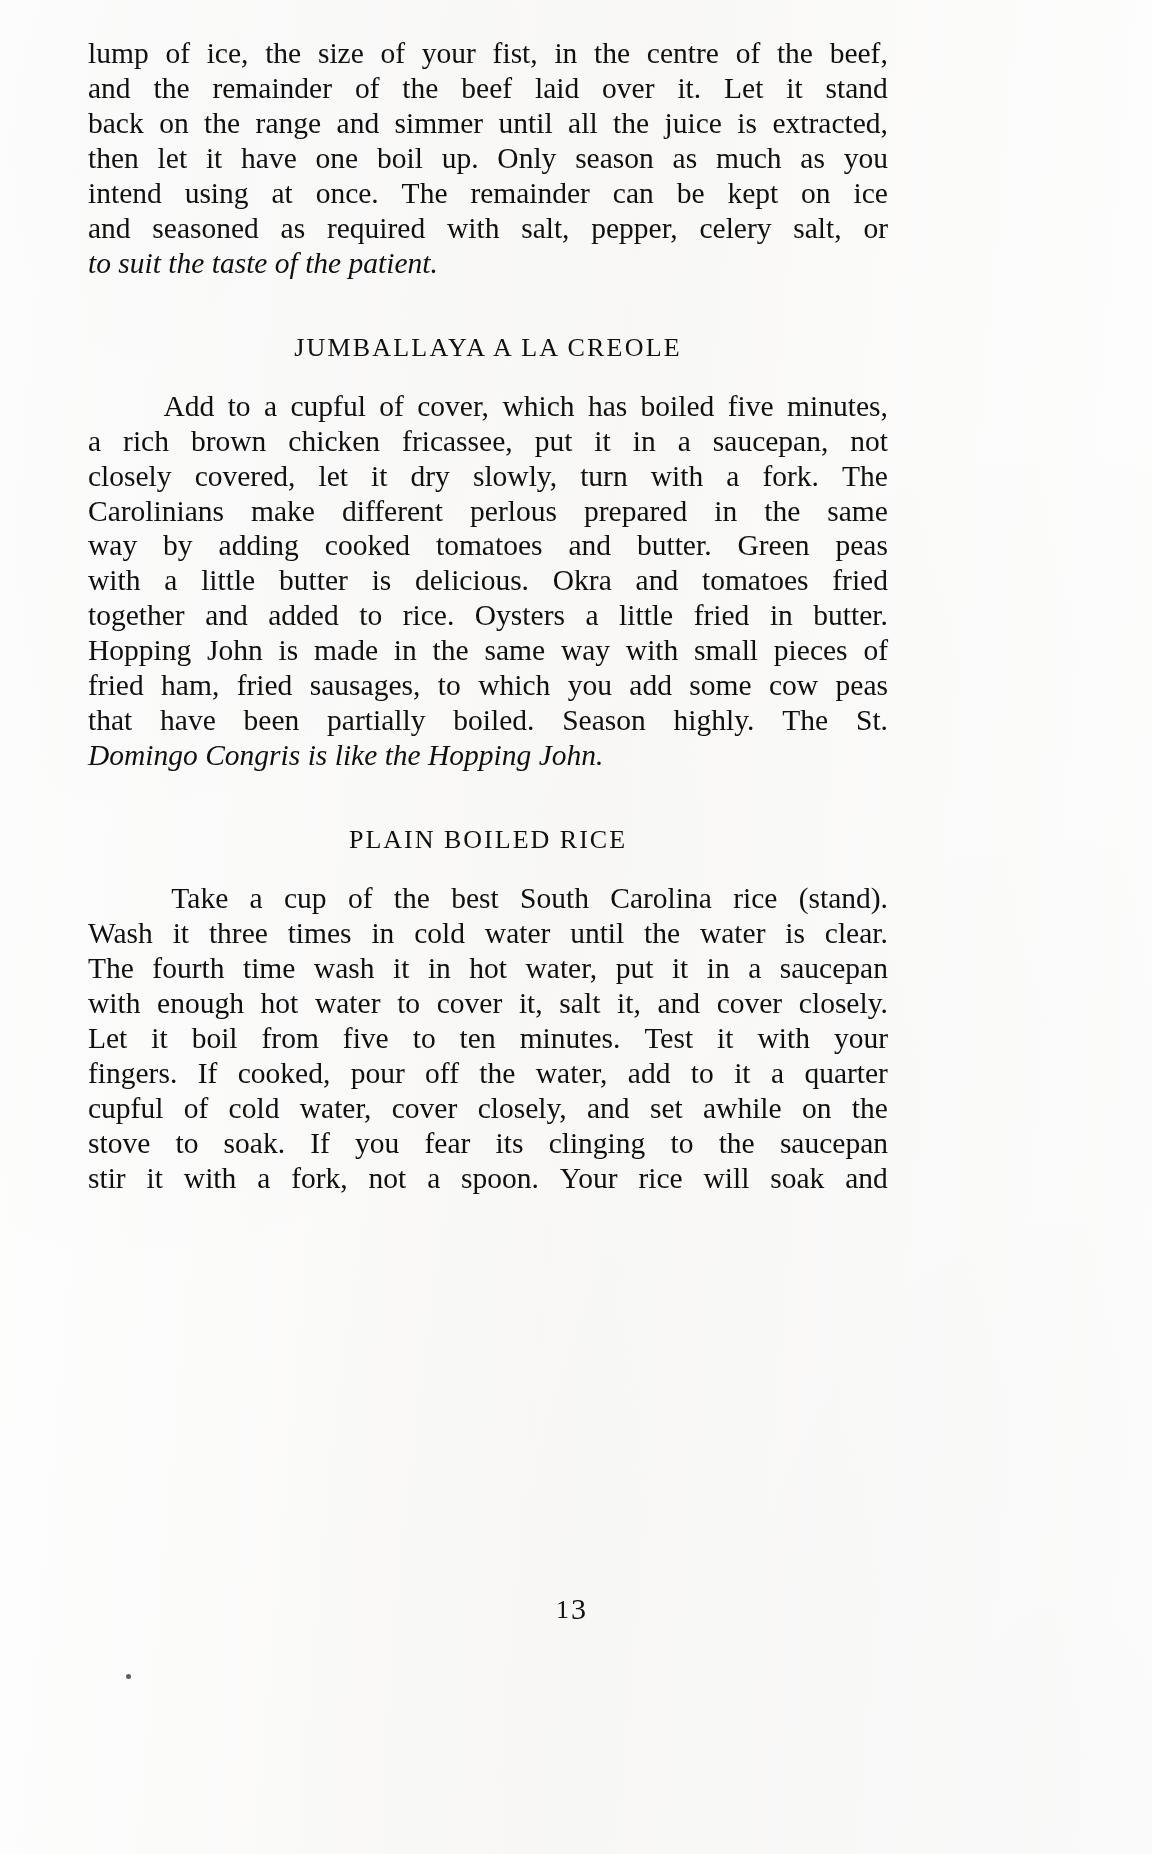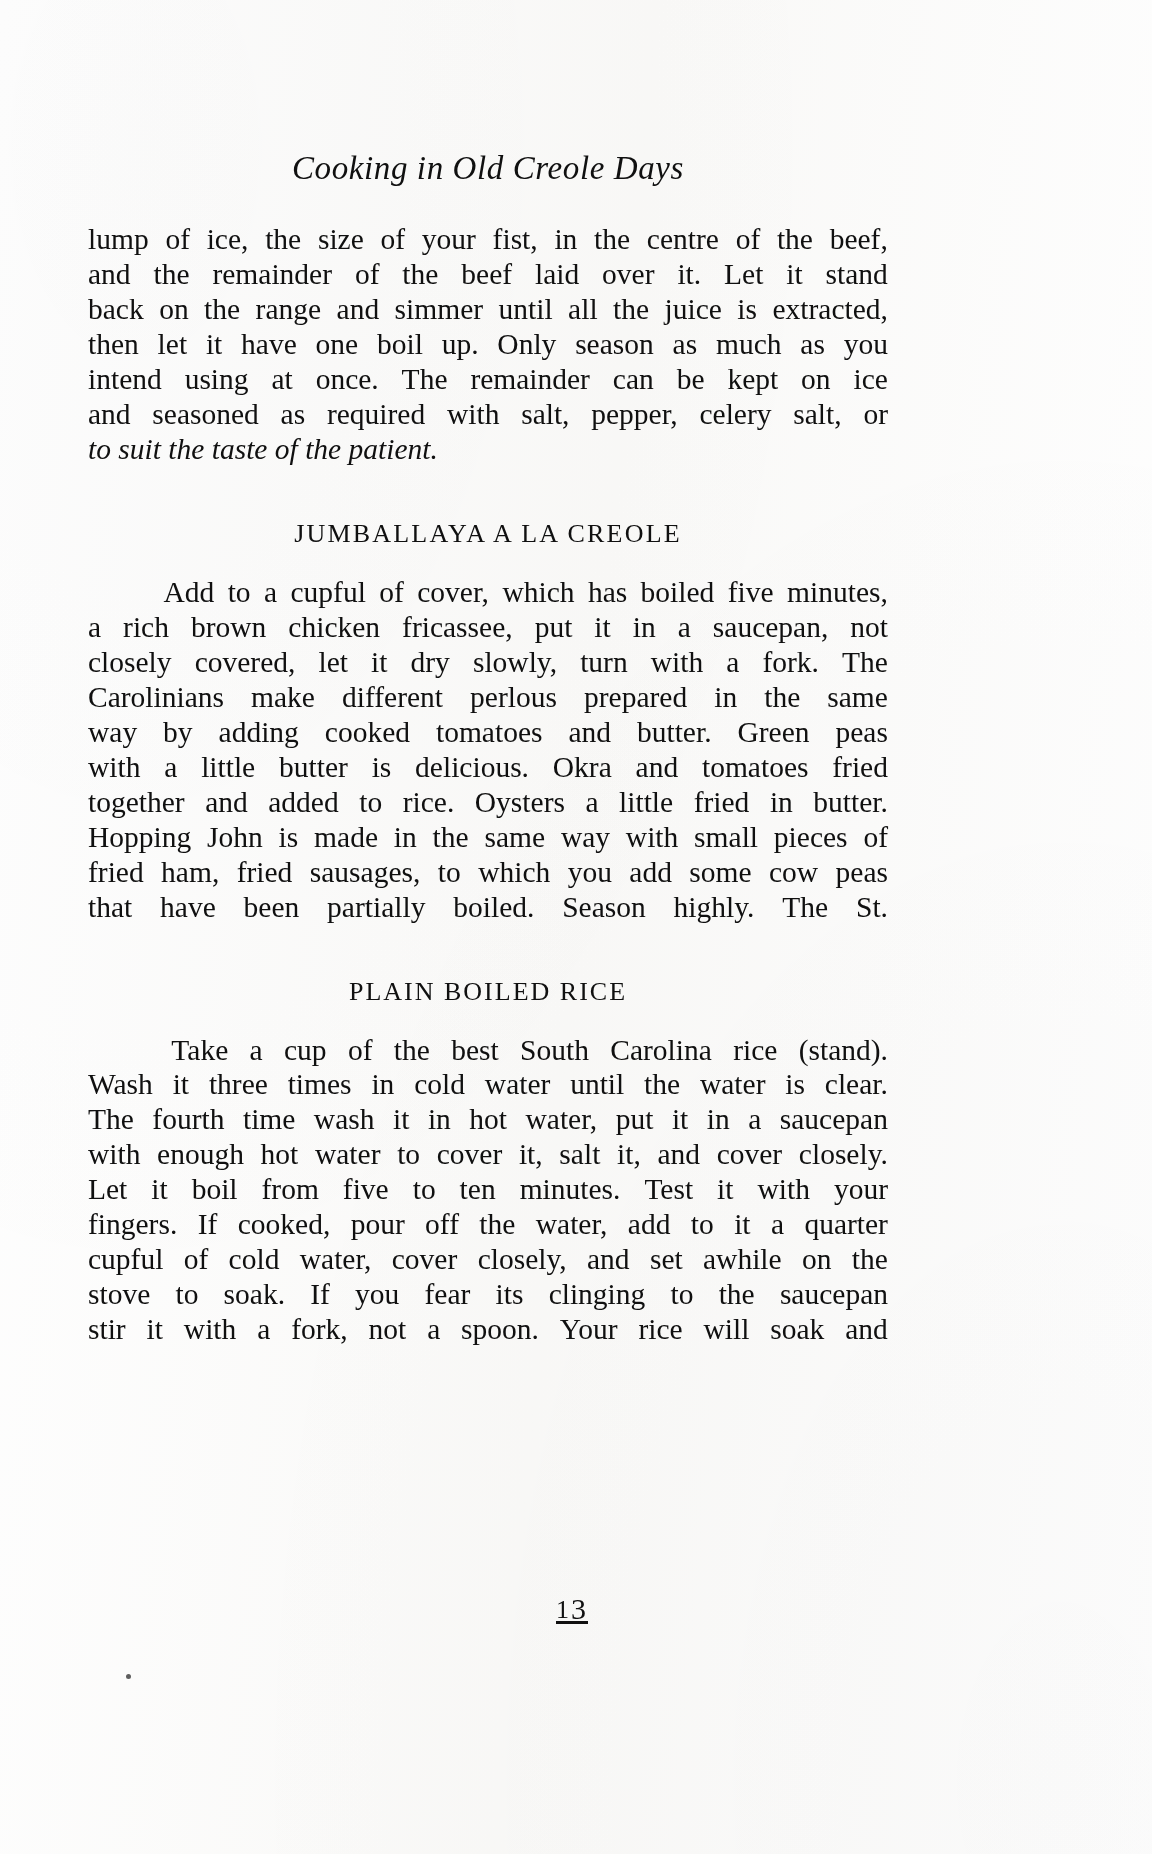--- a/index.html
+++ b/index.html
@@ -76,21 +76,20 @@
   .indent { display: inline-block; width: 62px; }
 
   .page-number {
     position: absolute;
     left: 0;
     right: 8px;
     top: 1592px;
     text-align: center;
     font-size: 30px;
     letter-spacing: 2px;
-    text-decoration: underline;
   }
   .page-number .oldstyle-one {
     font-size: 26px;
     vertical-align: 1px;
   }
   .stray-mark {
     position: absolute;
     left: 126px;
     top: 1674px;
     width: 5px;
@@ -101,21 +100,20 @@
   }
 </style>
 </head>
 <body>
 
 <div class="page">
   <div class="scan-tint"></div>
 
   <div class="content">
 
-    <div class="running-head">Cooking in Old Creole Days</div>
 
     <div class="body-block">
       <p>
         <span class="just">
             <span>lump</span>
             <span>of</span>
             <span>ice,</span>
             <span>the</span>
             <span>size</span>
             <span>of</span>
@@ -321,20 +319,21 @@
             <span>that</span>
             <span>have</span>
             <span>been</span>
             <span>partially</span>
             <span>boiled.</span>
             <span>Season</span>
             <span>highly.</span>
             <span>The</span>
             <span>St.</span>
           </span>
+        <span class="last-line">Domingo Congris is like the Hopping John.</span>
       </p>
     </div>
 
     <div class="section-heading tight">PLAIN  BOILED  RICE</div>
 
     <div class="body-block" style="margin-top:0">
       <p>
         <span class="just">
             <span class="indent"></span>
             <span>Take</span>

